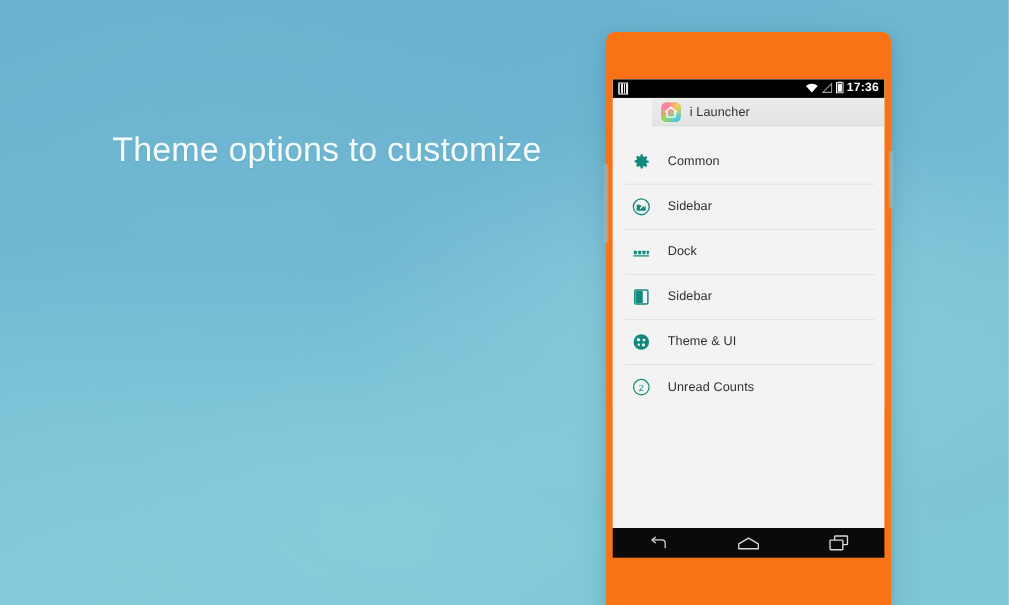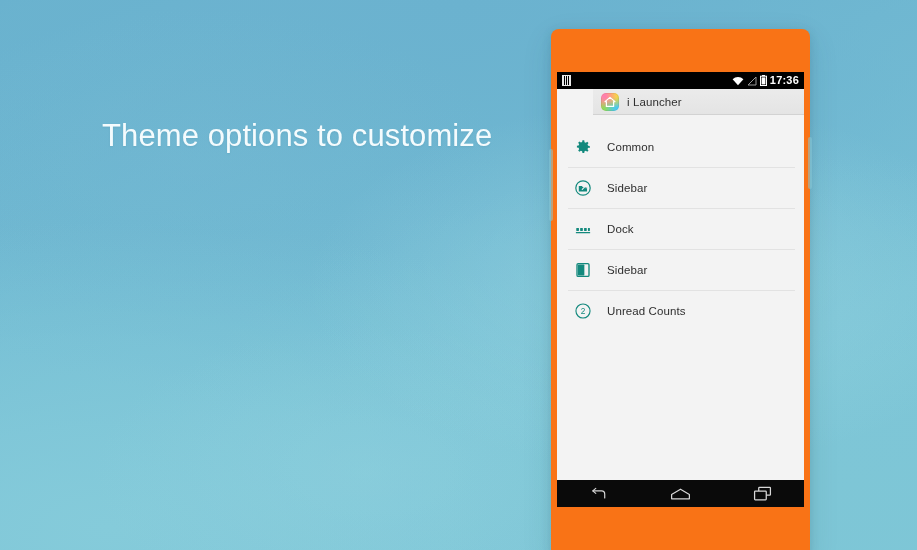--- a/index.html
+++ b/index.html
@@ -319,20 +319,32 @@
         <div class="list-item">
           <span class="item-icon">
             <svg width="18" height="18" viewBox="0 0 24 24">
               <rect x="4" y="3.5" width="16" height="17" rx="1.6" fill="none" stroke="currentColor" stroke-width="1.8"></rect>
               <rect x="5.2" y="4.7" width="8.6" height="14.6" rx="0.9" fill="currentColor"></rect>
             </svg>
           </span>
           <span class="item-label">Sidebar</span>
         </div>
 
+        <div class="list-item">
+          <span class="item-icon">
+            <svg width="18" height="18" viewBox="0 0 24 24" fill="currentColor">
+              <circle cx="12" cy="12" r="9.4"></circle>
+              <circle cx="8.6" cy="9" r="2.1" fill="#f3f3f3"></circle>
+              <circle cx="15.2" cy="9.6" r="1.7" fill="#f3f3f3"></circle>
+              <circle cx="14.6" cy="15.4" r="1.9" fill="#f3f3f3"></circle>
+              <circle cx="9" cy="15.2" r="1.5" fill="#f3f3f3"></circle>
+            </svg>
+          </span>
+          <span class="item-label">Theme &amp; UI</span>
+        </div>
 
         <div class="list-item">
           <span class="item-icon">
             <svg width="18" height="18" viewBox="0 0 24 24">
               <circle cx="12" cy="12" r="9.4" fill="none" stroke="currentColor" stroke-width="1.5"></circle>
               <text x="12" y="16.2" text-anchor="middle" font-size="11" font-family="Liberation Sans, sans-serif" fill="currentColor">2</text>
             </svg>
           </span>
           <span class="item-label">Unread Counts</span>
         </div>

